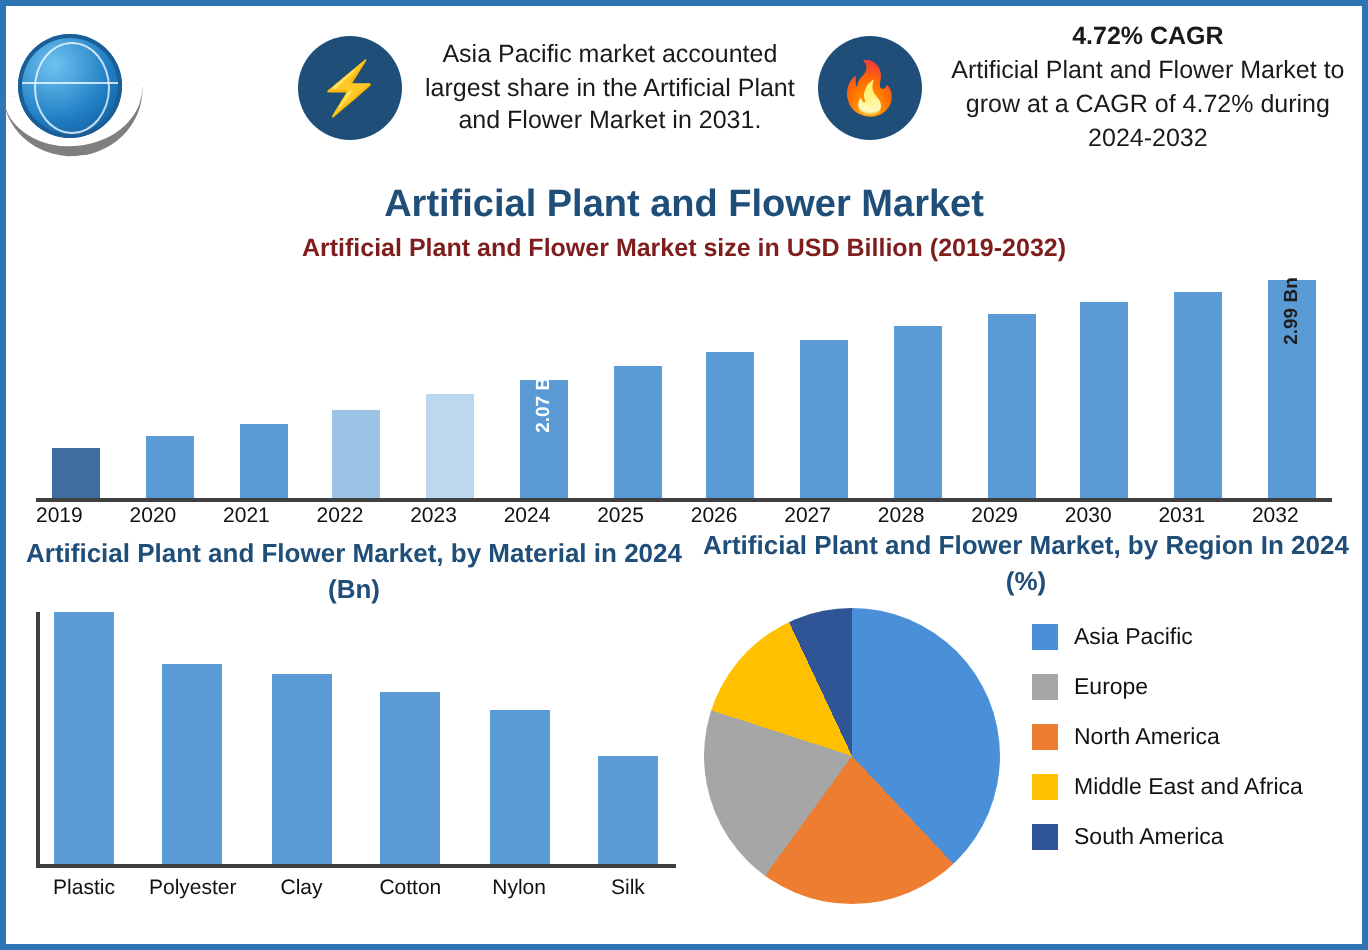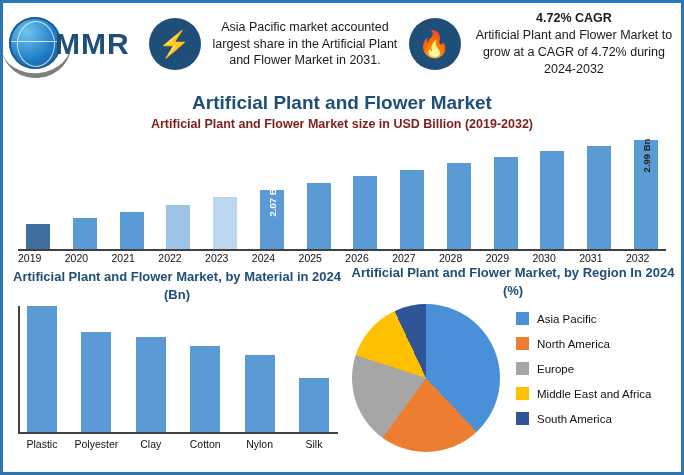--- a/index.html
+++ b/index.html
@@ -139,21 +139,20 @@
 </head>
 <body>
 
 <div class="frame"></div>
 
 <div class="header">
 
   <div class="logo">
     <div class="globe"></div>
     <div class="swoosh"></div>
-    <div class="mmr">MMR</div>
   </div>
 
   <div class="badge">⚡</div>
 
   <div class="hdr-text b1">Asia Pacific market accounted largest share in the Artificial Plant and Flower Market in 2031.</div>
 
   <div class="badge">🔥</div>
 
   <div class="hdr-text b2">
     <span class="bold">4.72% CAGR</span>
@@ -267,28 +266,28 @@
   </div>
 
 <div class="right-title">Artificial Plant and Flower Market, by Region In 2024 (%)</div>
 <div class="pie" id="region-pie" style="background: conic-gradient(rgb(74, 144, 217) 0deg, rgb(74, 144, 217) 136.8deg, rgb(237, 125, 49) 136.8deg, rgb(237, 125, 49) 216deg, rgb(166, 166, 166) 216deg, rgb(166, 166, 166) 288deg, rgb(255, 192, 0) 288deg, rgb(255, 192, 0) 334.8deg, rgb(47, 85, 151) 334.8deg, rgb(47, 85, 151) 360deg);"></div>
 <div class="legend" id="region-legend">
     <div class="legend-row">
       <span class="swatch" style="background: rgb(74, 144, 217);"></span>
       <span class="legend-label">Asia Pacific</span>
     </div>
     <div class="legend-row">
+      <span class="swatch" style="background: rgb(166, 166, 166);"></span>
+      <span class="legend-label">Europe</span>
+    </div>
+    <div class="legend-row">
       <span class="swatch" style="background: rgb(237, 125, 49);"></span>
       <span class="legend-label">North America</span>
     </div>
     <div class="legend-row">
-      <span class="swatch" style="background: rgb(166, 166, 166);"></span>
-      <span class="legend-label">Europe</span>
-    </div>
-    <div class="legend-row">
       <span class="swatch" style="background: rgb(255, 192, 0);"></span>
       <span class="legend-label">Middle East and Africa</span>
     </div>
     <div class="legend-row">
       <span class="swatch" style="background: rgb(47, 85, 151);"></span>
       <span class="legend-label">South America</span>
     </div>
   </div>
 
 </body></html>

